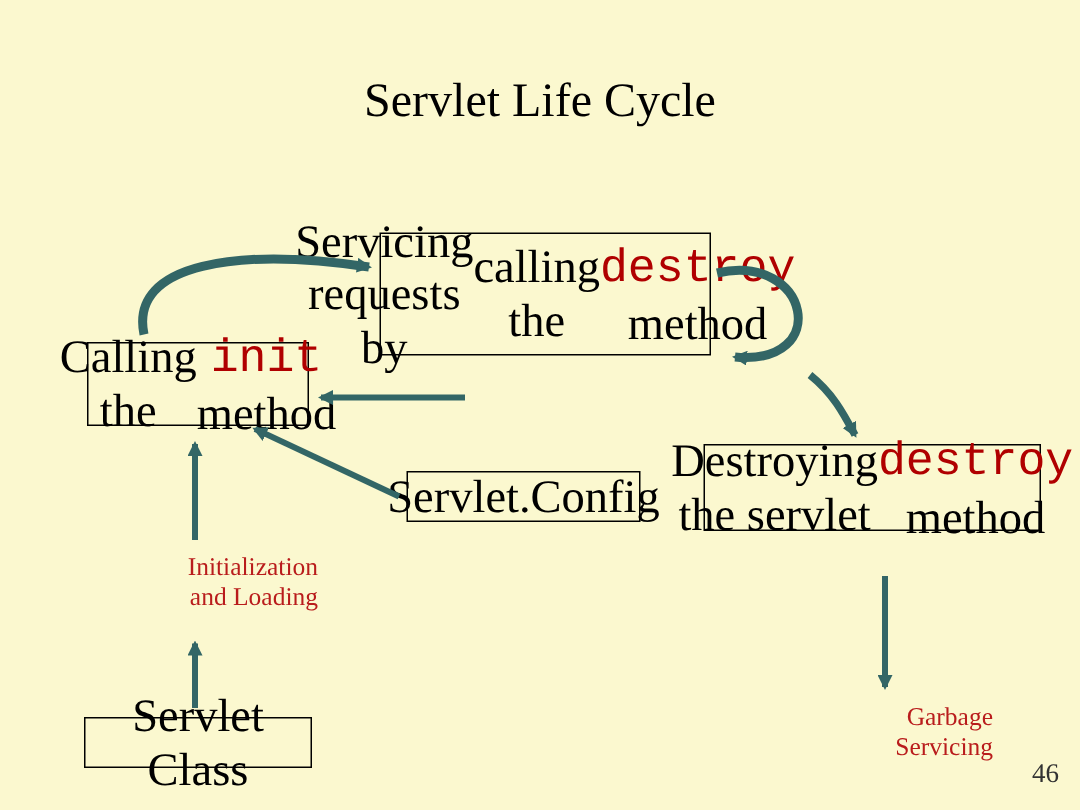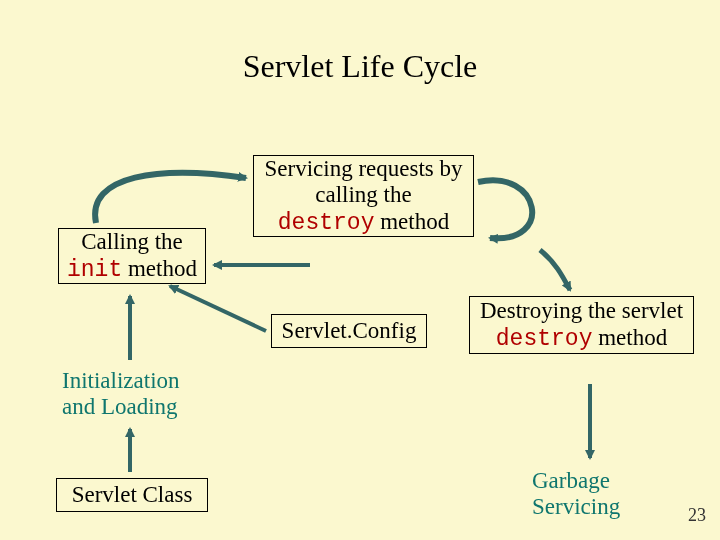--- a/index.html
+++ b/index.html
@@ -18,36 +18,36 @@
     width: 720px;
     text-align: center;
     font-size: 32px;
     color: #000;
   }
   .box {
     position: absolute;
     border: 1px solid #000;
     background: #fbf8cf;
     text-align: center;
-    font-size: 23px;
+    font-size: 31px;
     color: #000;
     display: flex;
-    flex-direction: column;
+    flex-direction: row;
     justify-content: center;
     align-items: center;
     line-height: 1.15;
     padding: 2px 6px;
   }
   .nobox {
     position: absolute;
     background: transparent;
     border: none;
-    text-align: left;
-    font-size: 23px;
-    color: #0f766e;
+    text-align: right;
+    font-size: 17px;
+    color: #b91c1c;
   }
   .code { font-family: "Courier New", Courier, monospace; color: #b00000; }
   .pagenum {
     position: absolute;
     right: 14px;
     bottom: 14px;
     font-size: 18px;
     color: #333;
   }
   svg.arrows {
@@ -95,21 +95,21 @@
 
 <div class="box" style="left:56px; top:478px; width:152px; height:34px;">
   <div>Servlet Class</div>
 </div>
 
 <div class="nobox" style="left:532px; top:468px; width:130px;">
   <div>Garbage</div>
   <div>Servicing</div>
 </div>
 
-<div class="pagenum">23</div>
+<div class="pagenum">46</div>
 
 <svg class="arrows">
   <defs>
     <marker id="ah" markerWidth="10" markerHeight="10" refX="8" refY="5" orient="auto" markerUnits="userSpaceOnUse">
       <path d="M0,0 L10,5 L0,10 Z" fill="#336666"></path>
     </marker>
   </defs>
 
   <line x1="130" y1="472" x2="130" y2="429" stroke="#336666" stroke-width="4" marker-end="url(#ah)"></line>
 

